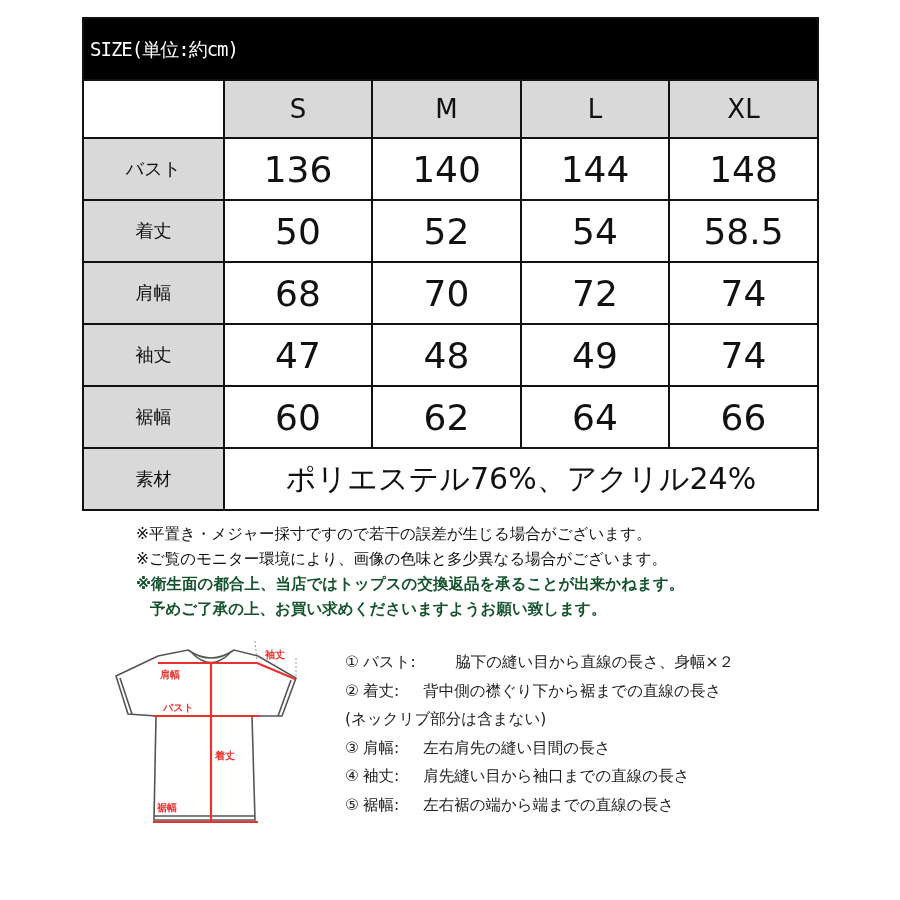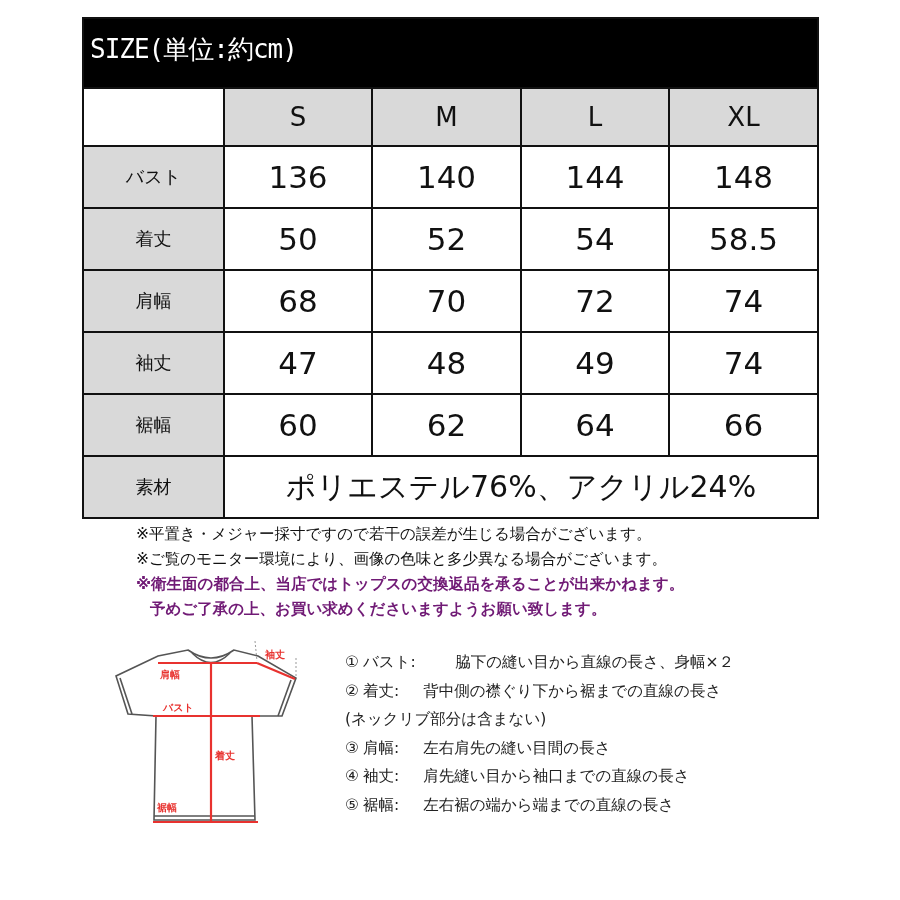--- a/index.html
+++ b/index.html
@@ -5,39 +5,39 @@
     html, body { margin: 0; padding: 0; background: #ffffff; }
     body {
       width: 900px; height: 900px; position: relative; overflow: hidden;
       font-family: "DejaVu Sans", "Liberation Sans", sans-serif; color: #111;
     }
     .size-table {
       position: absolute; left: 82px; top: 17px; width: 737px;
       border: 2px solid #111; box-sizing: border-box;
     }
     .title-bar {
-      height: 68px; background: #000; color: #fff;
+      height: 60px; background: #000; color: #fff;
       font-family: "DejaVu Sans Mono", "Liberation Mono", monospace;
-      font-size: 26px; line-height: 60px; padding-left: 6px; letter-spacing: -1px;
+      font-size: 19px; line-height: 60px; padding-left: 6px; letter-spacing: -1px;
     }
     .grid { display: grid; grid-template-columns: 141px 148px 149px 148px 147px; }
     .cell {
       height: 62px; box-sizing: border-box;
       border-right: 2px solid #111; border-top: 2px solid #111;
       display: flex; align-items: center; justify-content: center;
-      font-size: 31px; background: #fff;
+      font-size: 36px; background: #fff;
     }
     .cell.last-col { border-right: none; }
     .cell.head { background: #d9d9d9; font-size: 26px; height: 58px; }
     .cell.corner { background: #fff; height: 58px; }
     .cell.label { background: #d9d9d9; font-size: 18px; }
     .cell.material { grid-column: 2 / span 4; font-size: 30px; border-right: none; }
     .notes { position: absolute; left: 108px; top: 522px; font-size: 15.5px; line-height: 25px; margin-left: 28px; }
     .note { white-space: nowrap; }
-    .note.red { color: #701a75; font-weight: bold; }
+    .note.red { color: #14532d; font-weight: bold; }
     .note.indent { padding-left: 14px; }
     .diagram { position: absolute; left: 100px; top: 636px; width: 210px; height: 200px; }
     .legend { position: absolute; left: 345px; top: 648px; font-size: 15.5px; line-height: 28.5px; color: #222; }
     .legend-item { white-space: nowrap; }
     .legend-item .num { margin-right: 4px; }
     .legend-item .term { margin-right: 24px; }
   </style>
 </head>
 <body>
 

